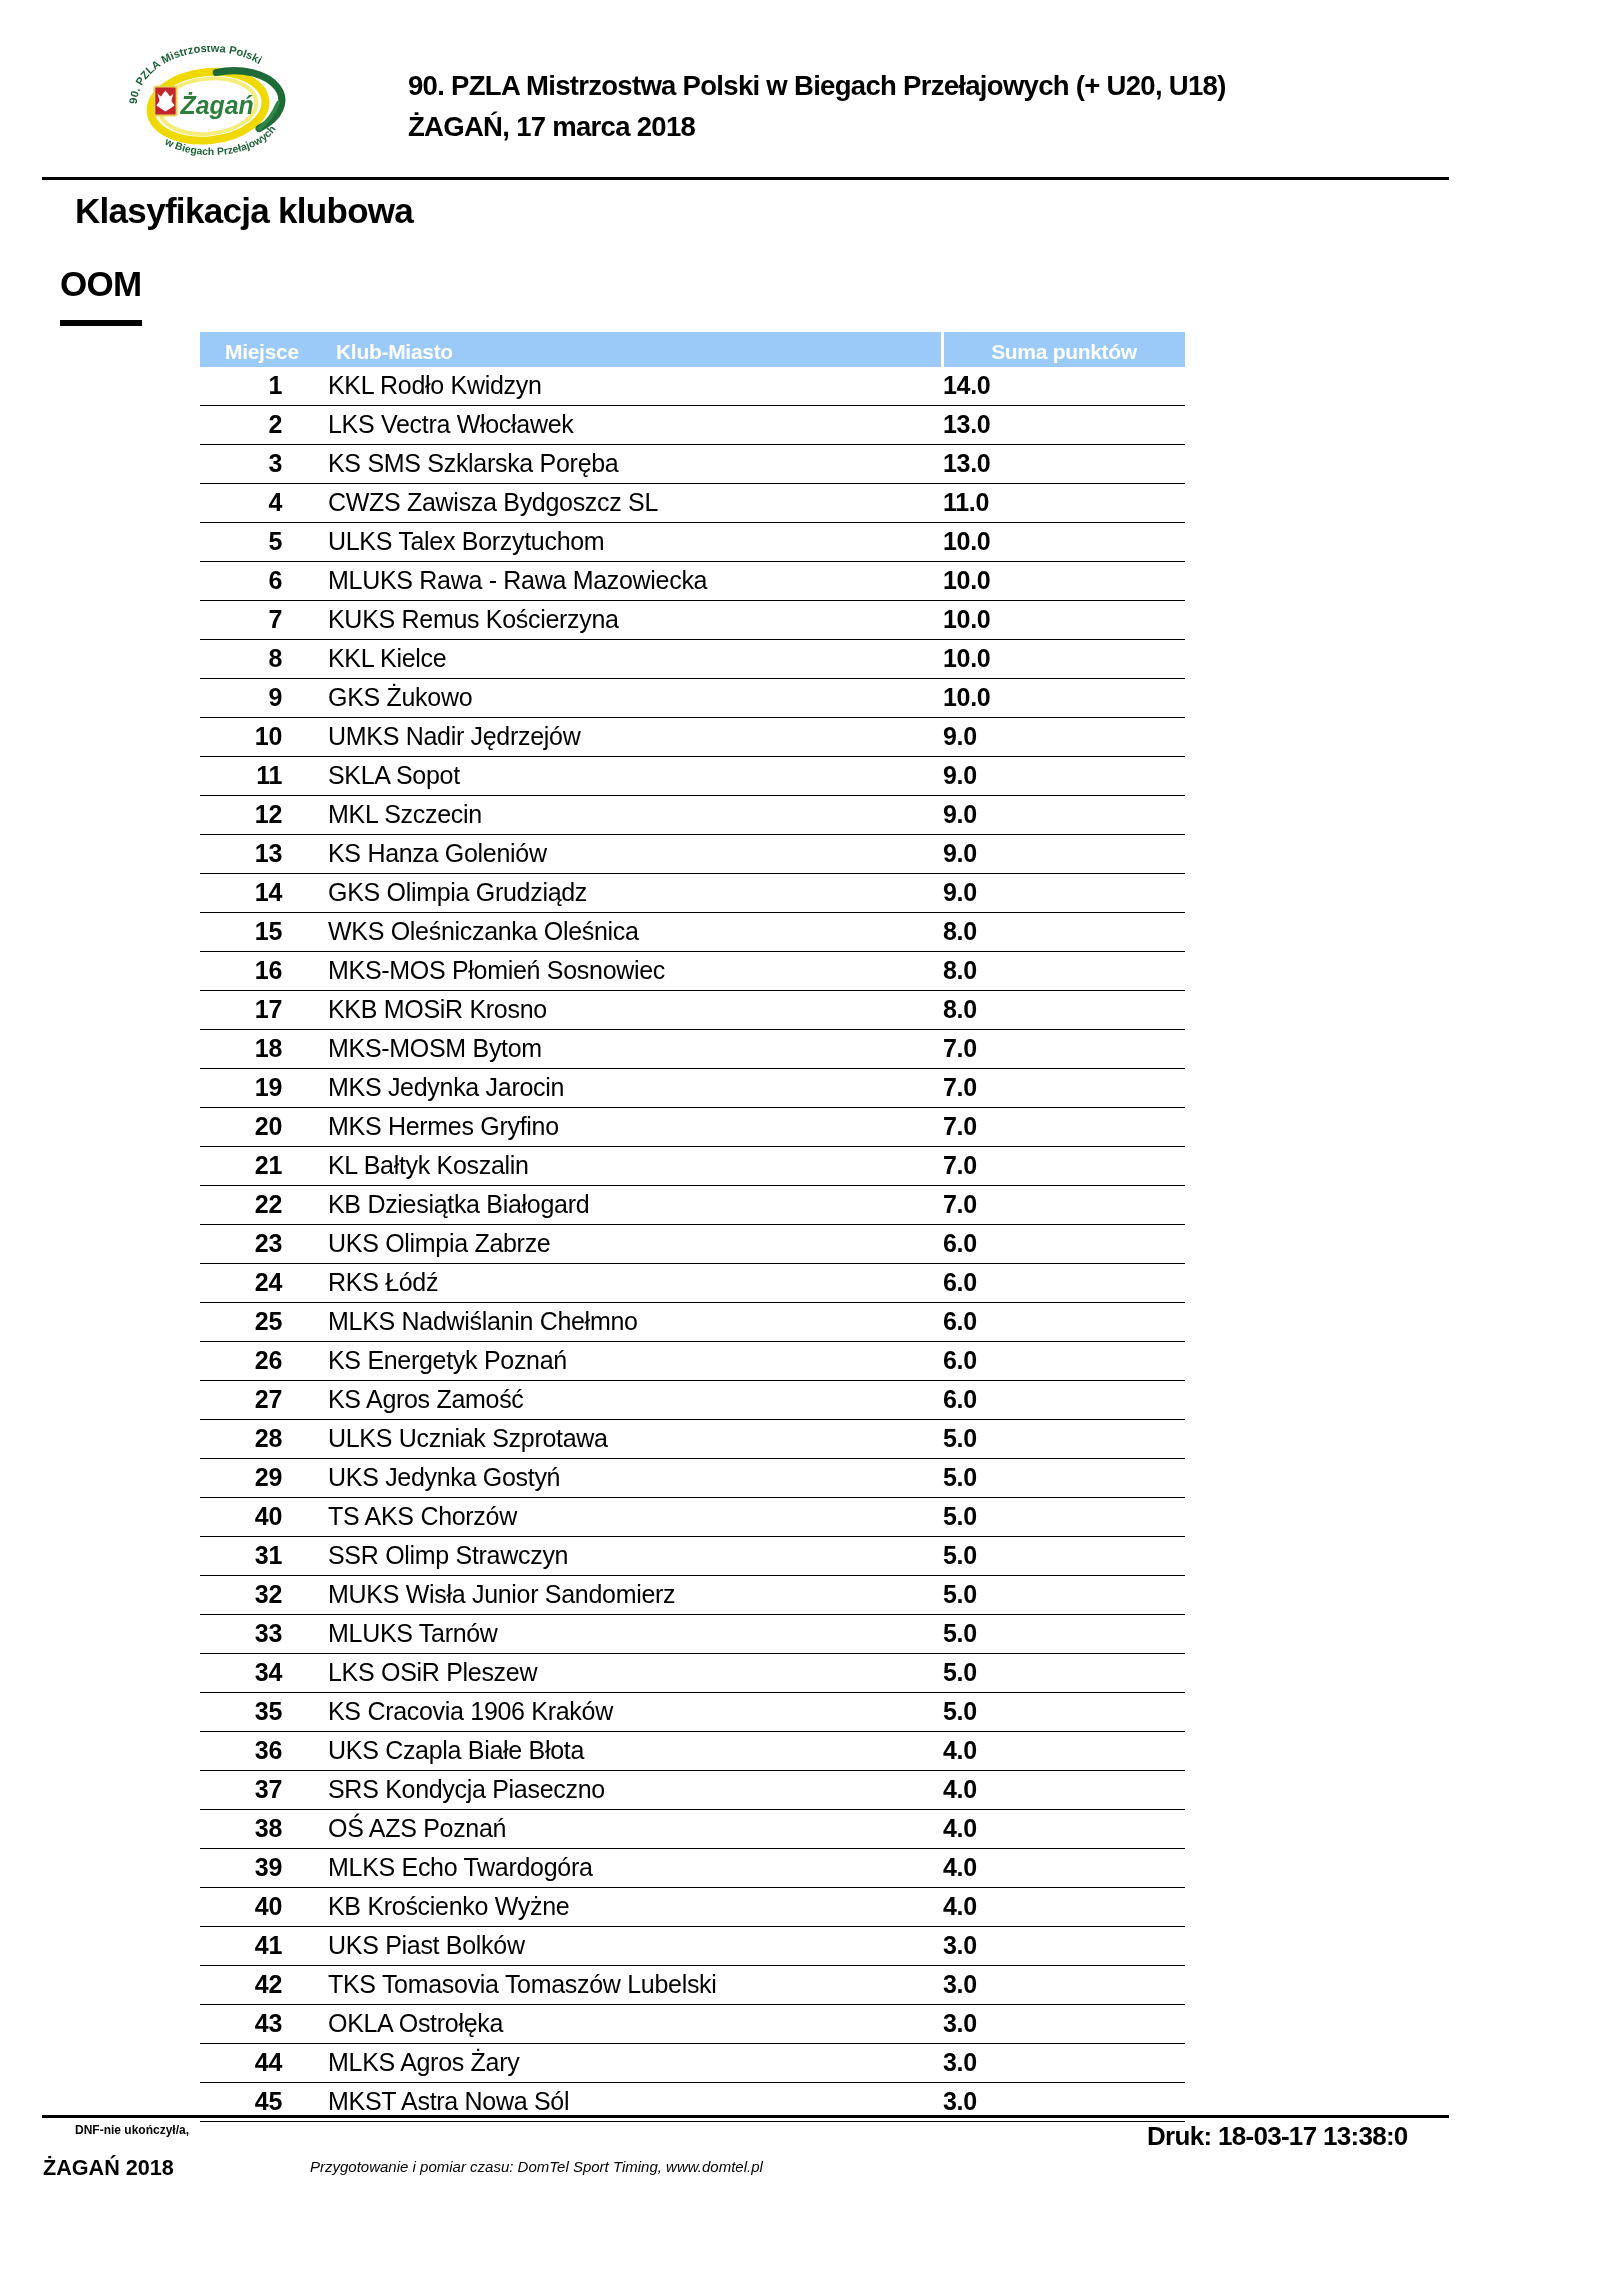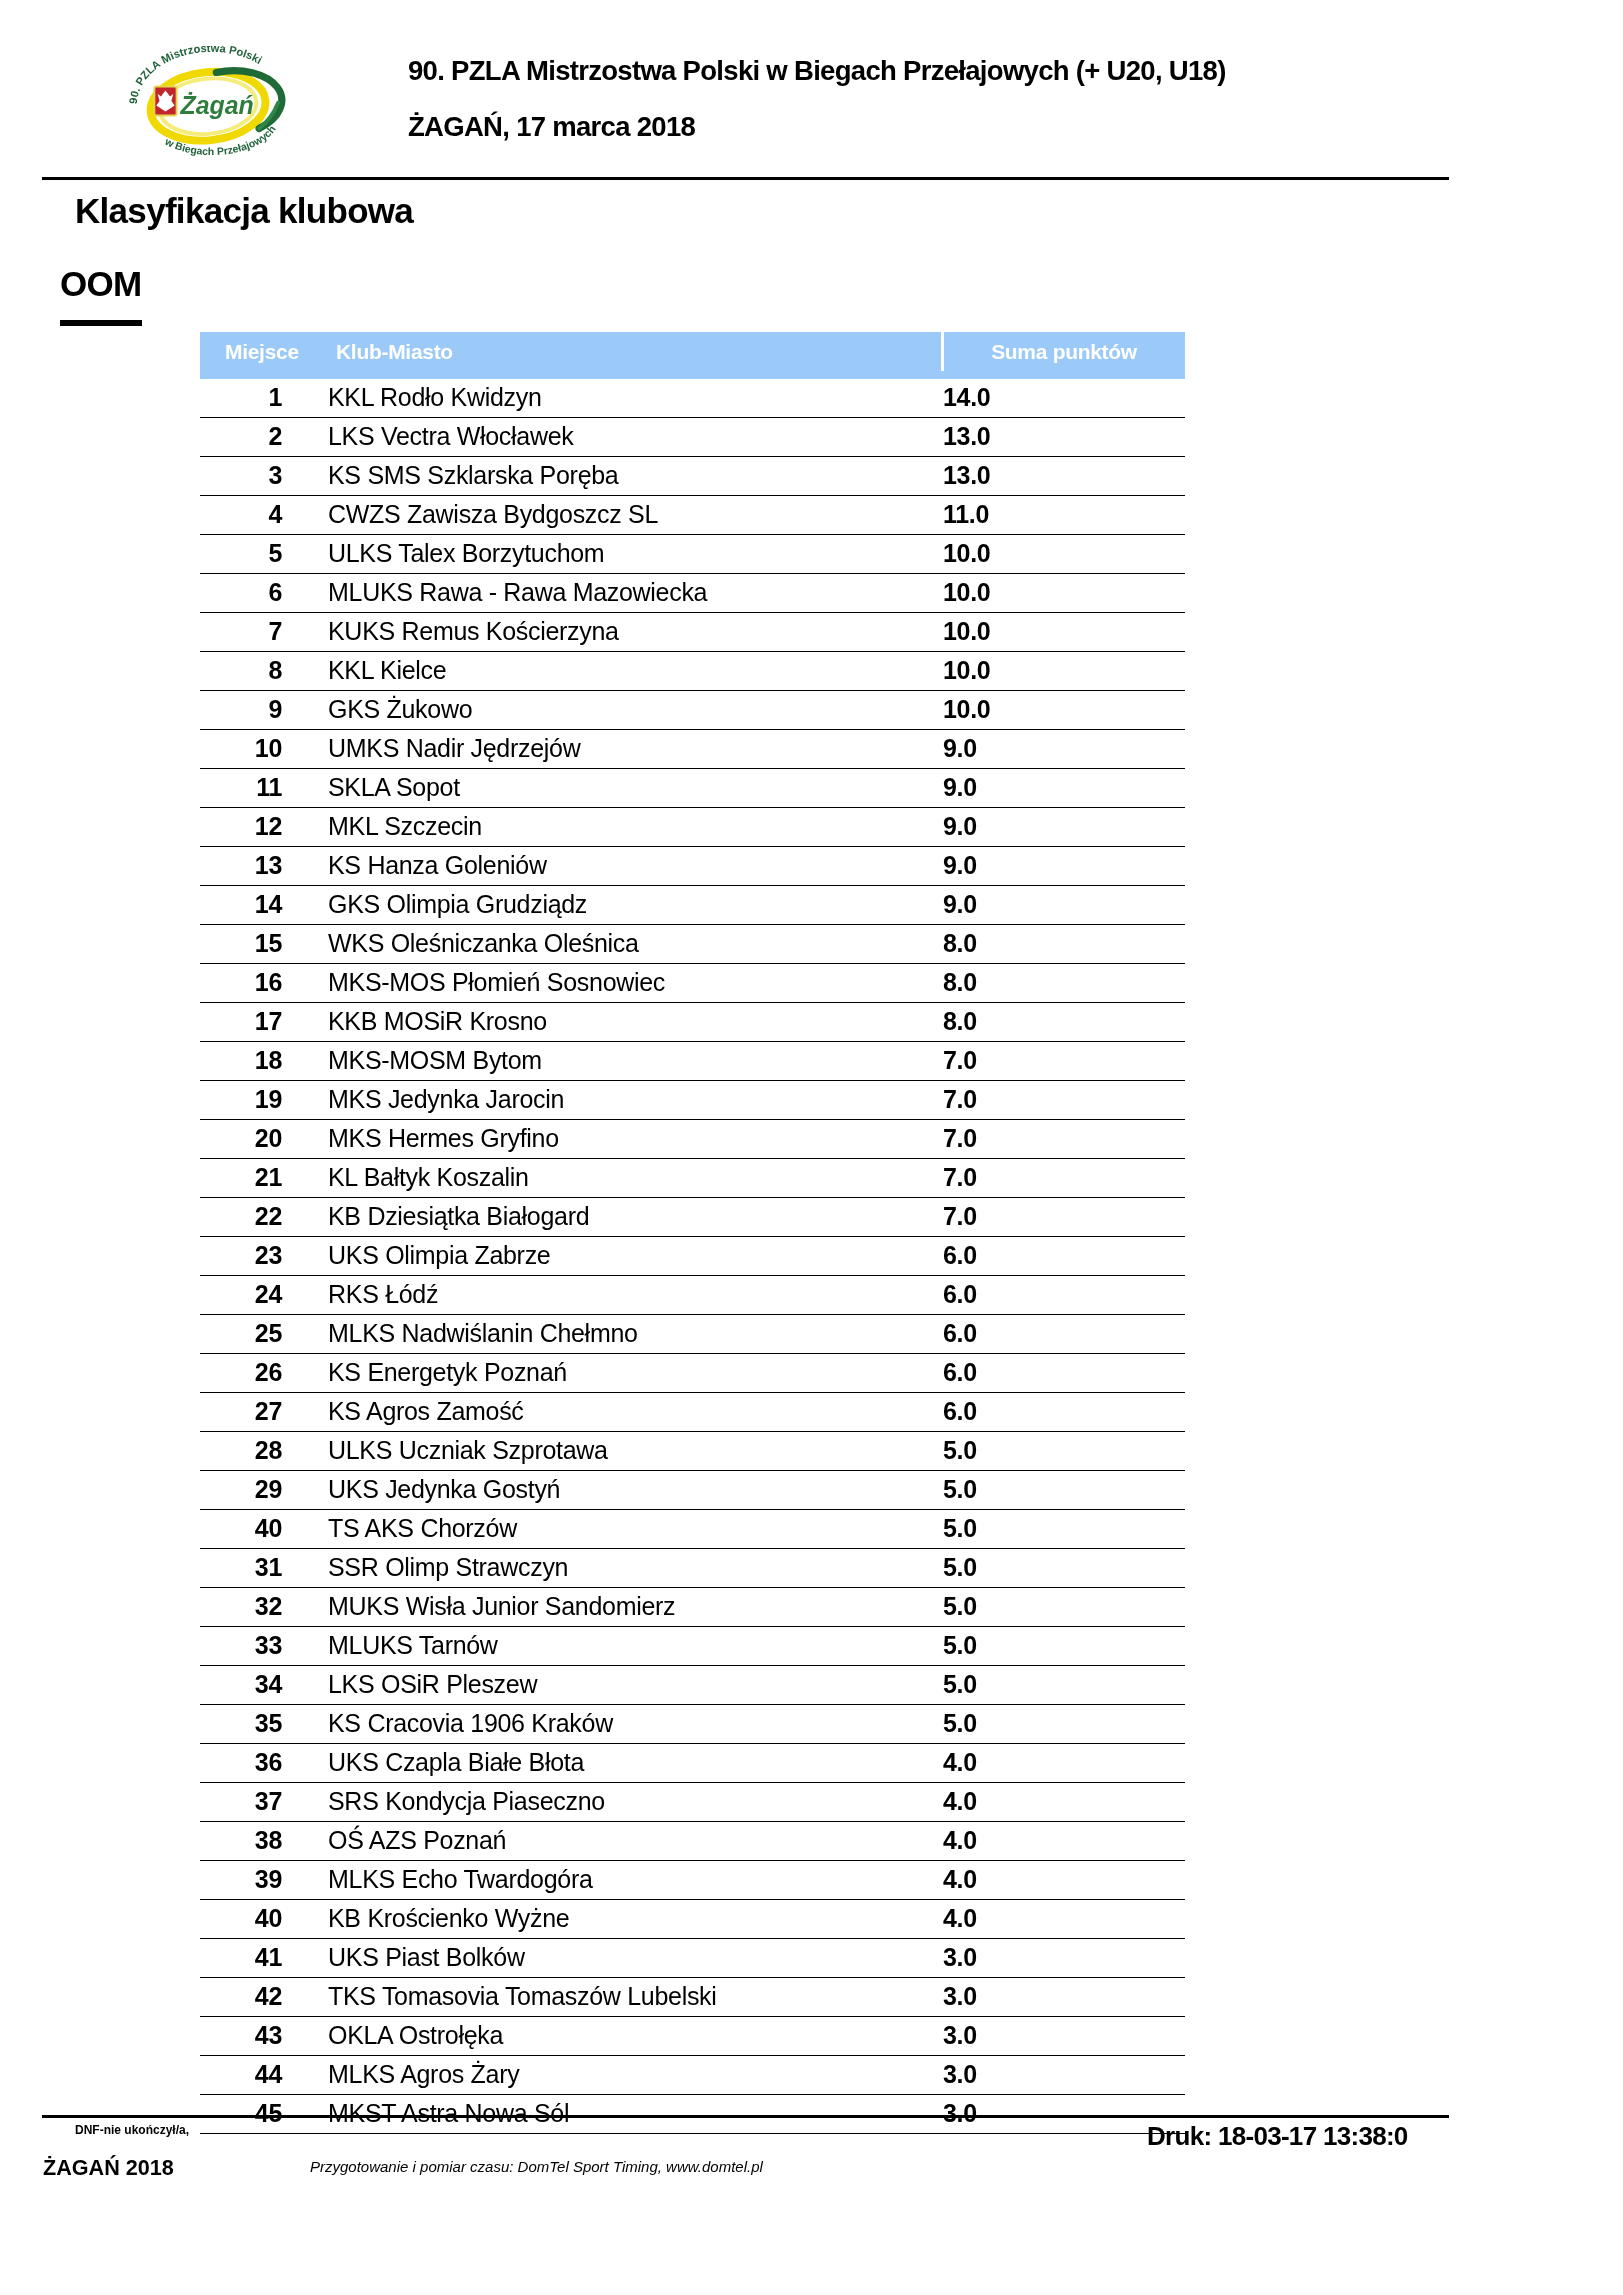--- a/index.html
+++ b/index.html
@@ -21,21 +21,21 @@
   .logo {
     position: absolute;
     left: 128px;
     top: 46px;
     width: 164px;
     height: 110px;
   }
   .title-line1 {
     position: absolute;
     left: 408px;
-    top: 55px;
+    top: 70px;
     font-size: 27.5px;
     font-weight: bold;
     letter-spacing: -0.7px;
     white-space: nowrap;
   }
   .title-line2 {
     position: absolute;
     left: 408px;
     top: 111px;
     font-size: 27.5px;
@@ -77,21 +77,21 @@
 
   
   .results-table {
     position: absolute;
     left: 200px;
     top: 332px;
     width: 985px;
   }
   .thead {
     position: relative;
-    height: 47px;
+    height: 35px;
     background: var(--header-bg, #9BCAF8);
     color: #ffffff;
     font-weight: bold;
     font-size: 21px;
     letter-spacing: -0.3px;
   }
   .th { position: absolute; top: 0; line-height: 39px; white-space: nowrap; }
   .th-place { left: 25px; }
   .th-club  { left: 136px; }
   .th-points{ left: 743px; width: 242px; text-align: center; }

